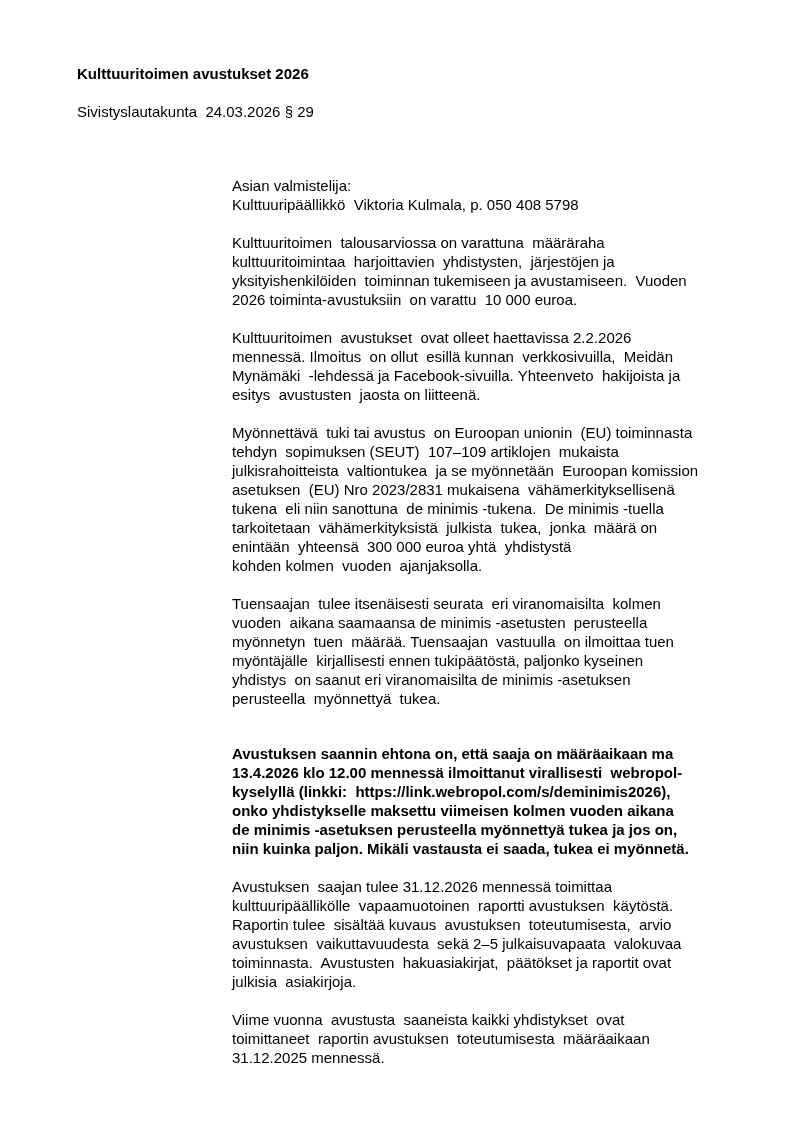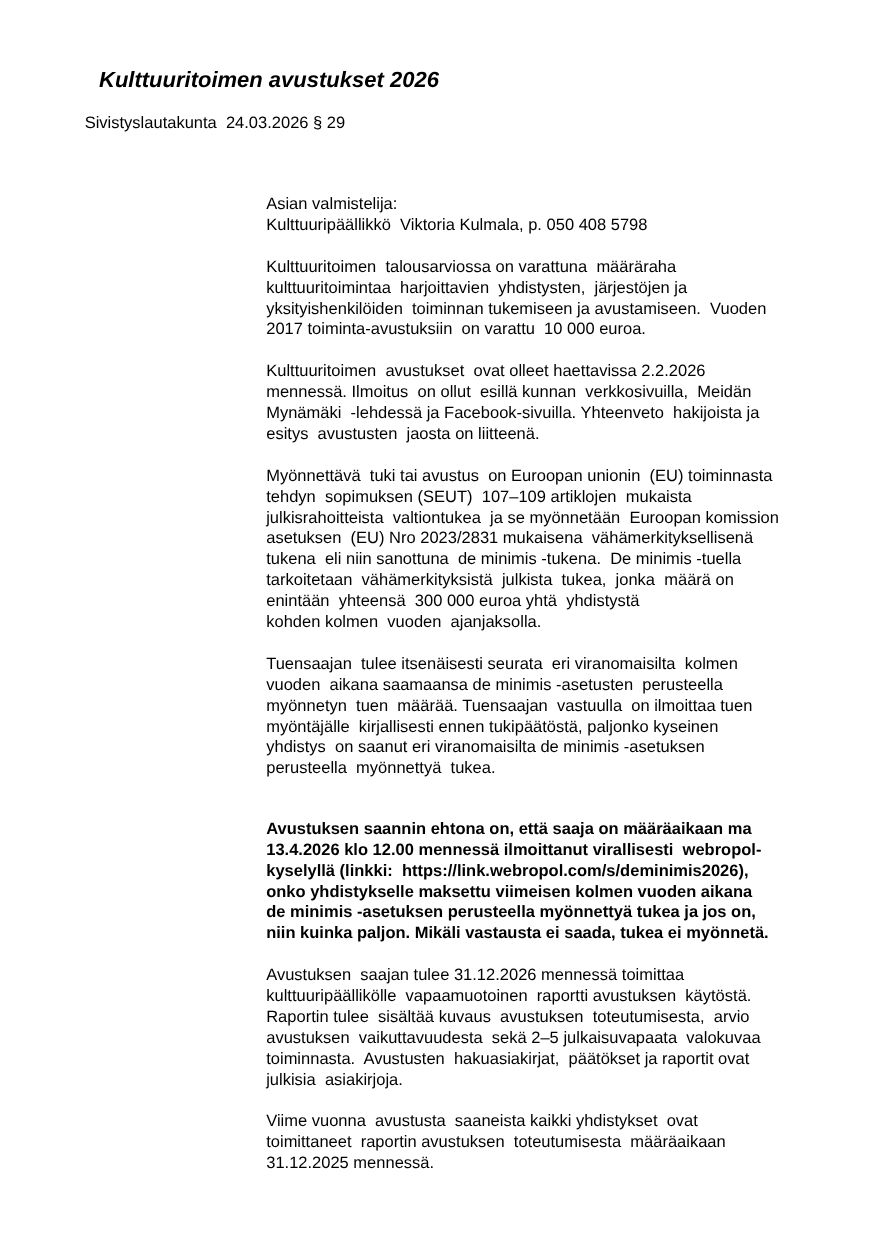--- a/index.html
+++ b/index.html
@@ -17,33 +17,32 @@
     font-size: 15px;
     line-height: 19px;
     overflow: hidden;
   }
   .doc-header {
     position: absolute;
     left: 77px;
     top: 64px;
   }
   .doc-title {
-    font-size: 20px;
+    font-size: 15px;
     font-weight: bold;
-    margin: 0 0 19px 13px;
+    margin: 0 0 19px 0;
     white-space: pre-wrap;
-    font-style: italic;
   }
   .meta-line {
     margin: 0;
     white-space: pre-wrap;
   }
   .doc-body {
     position: absolute;
-    left: 242px;
+    left: 232px;
     top: 176px;
     width: 540px;
   }
   .doc-body p {
     margin: 0 0 19px 0;
     white-space: pre-wrap;
   }
   .doc-body p.bold {
     font-weight: bold;
     margin-top: 36px;
@@ -61,21 +60,21 @@
     <h1 class="doc-title">Kulttuuritoimen avustukset 2026</h1>
     <div class="meta-line">Sivistyslautakunta  24.03.2026 § 29</div>
   </div>
 
   <div class="doc-body">
     <p>Asian valmistelija:
 Kulttuuripäällikkö  Viktoria Kulmala, p. 050 408 5798</p>
     <p>Kulttuuritoimen  talousarviossa on varattuna  määräraha
 kulttuuritoimintaa  harjoittavien  yhdistysten,  järjestöjen ja
 yksityishenkilöiden  toiminnan tukemiseen ja avustamiseen.  Vuoden
-2017 toiminta-avustuksiin  on varattu  10 000 euroa.</p>
+2026 toiminta-avustuksiin  on varattu  10 000 euroa.</p>
     <p>Kulttuuritoimen  avustukset  ovat olleet haettavissa 2.2.2026
 mennessä. Ilmoitus  on ollut  esillä kunnan  verkkosivuilla,  Meidän
 Mynämäki  -lehdessä ja Facebook-sivuilla. Yhteenveto  hakijoista ja
 esitys  avustusten  jaosta on liitteenä.</p>
     <p>Myönnettävä  tuki tai avustus  on Euroopan unionin  (EU) toiminnasta
 tehdyn  sopimuksen (SEUT)  107–109 artiklojen  mukaista
 julkisrahoitteista  valtiontukea  ja se myönnetään  Euroopan komission
 asetuksen  (EU) Nro 2023/2831 mukaisena  vähämerkityksellisenä
 tukena  eli niin sanottuna  de minimis -tukena.  De minimis -tuella
 tarkoitetaan  vähämerkityksistä  julkista  tukea,  jonka  määrä on

